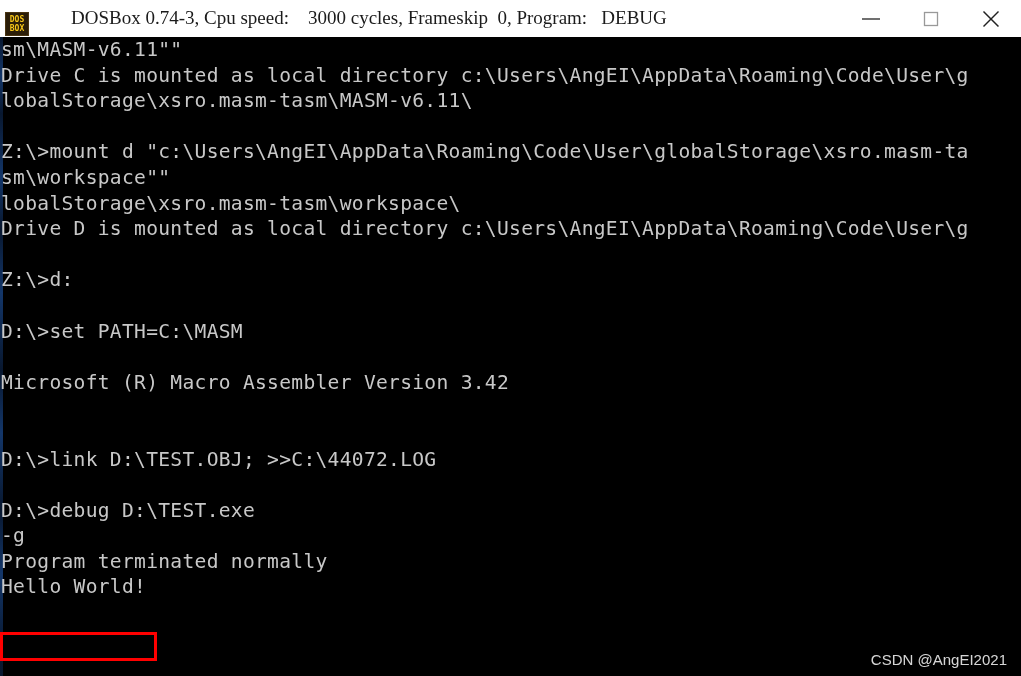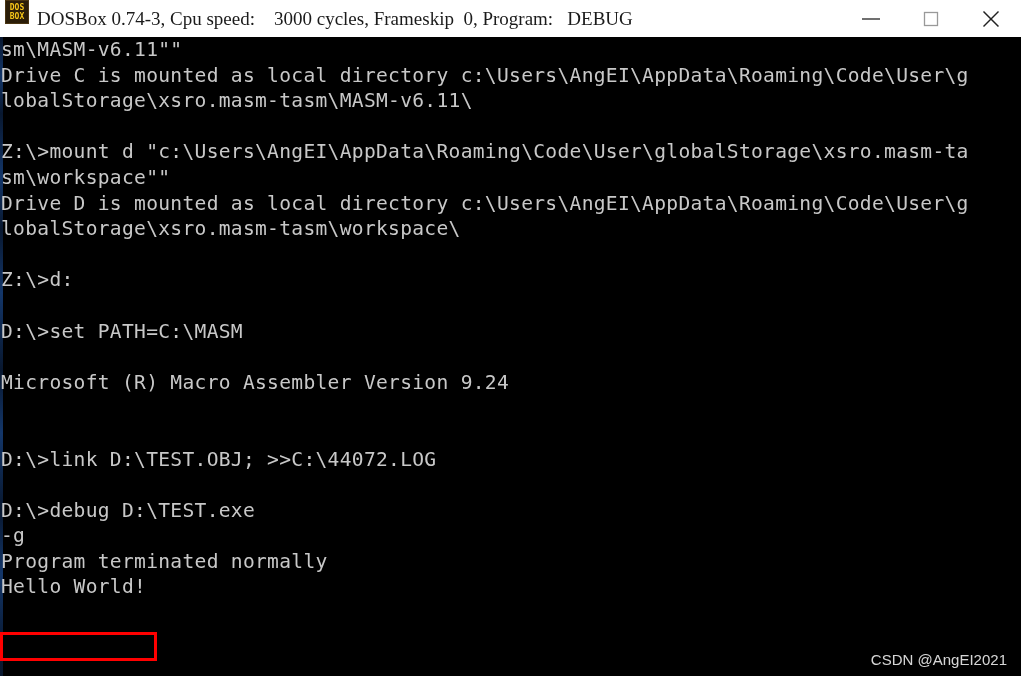--- a/index.html
+++ b/index.html
@@ -21,22 +21,23 @@
   }
 
   
   .titlebar {
     position: absolute;
     top: 0; left: 0;
     width: 1021px;
     height: 37px;
     background: #ffffff;
     display: flex;
-    align-items: flex-start;
+    align-items: flex-end;
     border-bottom: 1px solid #ffffff;
+    gap: 34px;
   }
 
   .app-icon {
     width: 24px;
     height: 24px;
     margin-left: 5px;
     margin-right: 8px;
     background: #2b1d08;
     border: 1px solid #4a3512;
     display: flex;
@@ -194,28 +195,28 @@
 
   <div class="console">
     <div class="scan-edge"></div>
     <div class="lines" id="console-lines">
         <div class="line">sm\MASM-v6.11""</div>
         <div class="line">Drive C is mounted as local directory c:\Users\AngEI\AppData\Roaming\Code\User\g</div>
         <div class="line">lobalStorage\xsro.masm-tasm\MASM-v6.11\</div>
         <div class="line blank">&nbsp;</div>
         <div class="line">Z:\&gt;mount d "c:\Users\AngEI\AppData\Roaming\Code\User\globalStorage\xsro.masm-ta</div>
         <div class="line">sm\workspace""</div>
+        <div class="line">lobalStorage\xsro.masm-tasm\workspace\</div>
         <div class="line">Drive D is mounted as local directory c:\Users\AngEI\AppData\Roaming\Code\User\g</div>
-        <div class="line">lobalStorage\xsro.masm-tasm\workspace\</div>
         <div class="line blank">&nbsp;</div>
         <div class="line">Z:\&gt;d:</div>
         <div class="line blank">&nbsp;</div>
         <div class="line">D:\&gt;set PATH=C:\MASM</div>
         <div class="line blank">&nbsp;</div>
-        <div class="line">Microsoft (R) Macro Assembler Version 9.24</div>
+        <div class="line">Microsoft (R) Macro Assembler Version 3.42</div>
         <div class="line blank">&nbsp;</div>
         <div class="line blank">&nbsp;</div>
         <div class="line">D:\&gt;link D:\TEST.OBJ; &gt;&gt;C:\44072.LOG</div>
         <div class="line blank">&nbsp;</div>
         <div class="line">D:\&gt;debug D:\TEST.exe</div>
         <div class="line">-g</div>
         <div class="line">Program terminated normally</div>
         <div class="line highlight">Hello World!</div>
         <div class="line blank">&nbsp;</div>
       </div>

